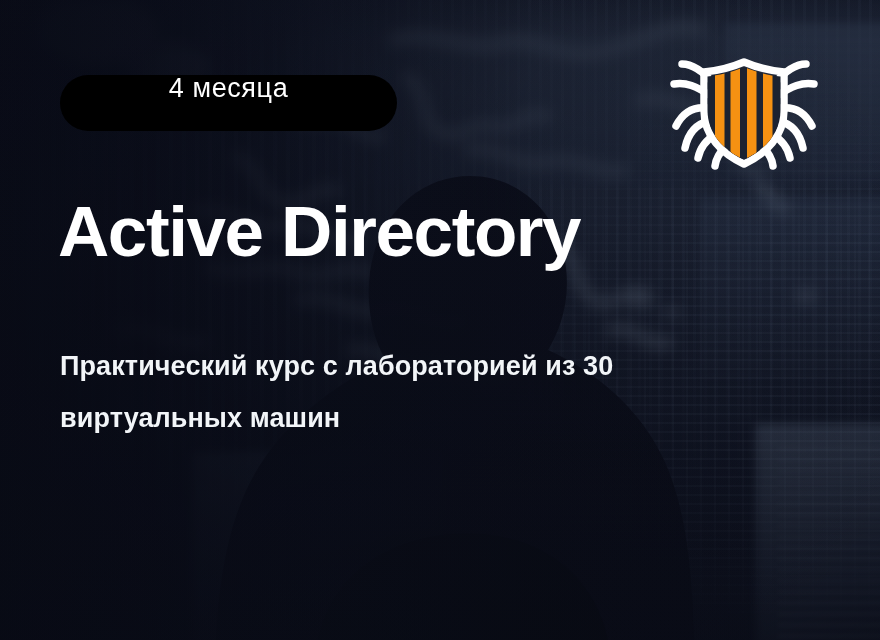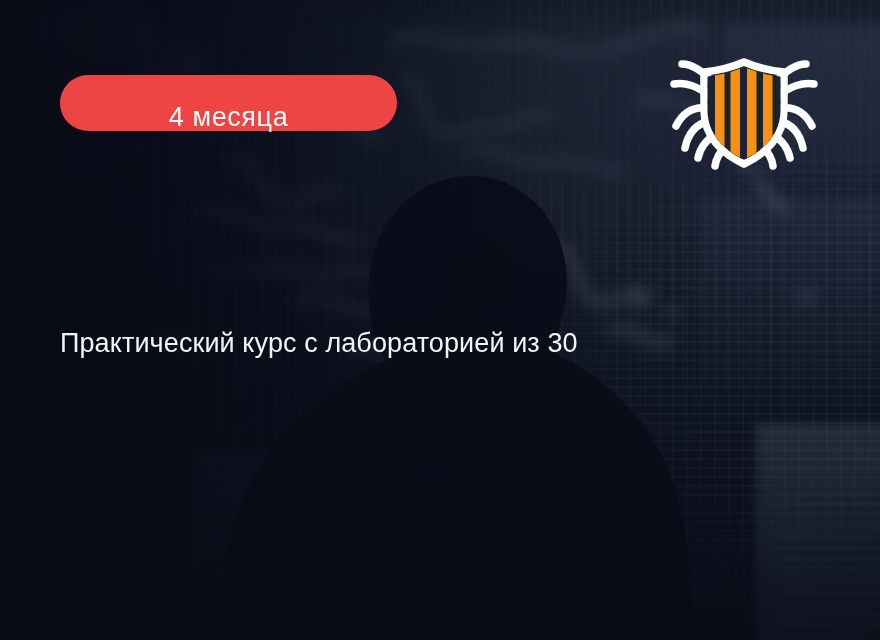--- a/index.html
+++ b/index.html
@@ -110,23 +110,23 @@
   }
 
   
   .content { position: absolute; inset: 0; }
 
   .badge {
     position: absolute;
     left: 60px; top: 75px;
     width: 337px; height: 56px;
     border-radius: 28px;
-    background: #ef4444;
+    background: #000000;
     display: flex;
-    align-items: flex-end;
+    align-items: flex-start;
     justify-content: center;
   }
   .badge-label {
     color: #ffffff;
     font-size: 27px;
     font-weight: 300;
     letter-spacing: .6px;
     line-height: 1;
     white-space: nowrap;
   }
@@ -138,25 +138,25 @@
     color: #ffffff;
     font-size: 71px;
     font-weight: 700;
     letter-spacing: -1.4px;
     line-height: 1;
     white-space: nowrap;
   }
 
   .subtitle {
     position: absolute;
-    left: 60px; top: 317px;
+    left: 60px; top: 340px;
     width: 740px;
     color: #f2f5f8;
     font-size: 27px;
-    font-weight: 400;
+    font-weight: 700;
     line-height: 52px;
     letter-spacing: .1px;
   }
   .subtitle .line { display:block; white-space: nowrap; }
 
   .logo {
     position: absolute;
     left: 668px; top: 48px;
     width: 152px; height: 122px;
   }
@@ -225,23 +225,25 @@
 
   <div class="bg-layer bg-scrim"></div>
   <div class="bg-layer bg-scrim2"></div>
 
   <div class="content">
 
     <div class="badge">
       <span class="badge-label">4 месяца</span>
     </div>
 
+    <h1 class="title">Active Directory</h1>
 
     <div class="subtitle">
       <span class="line">Практический курс с лабораторией из 30</span>
+      <span class="line">виртуальных машин</span>
     </div>
 
     <div class="logo">
       <svg viewBox="0 0 152 122" aria-hidden="true">
 
         <g fill="none" stroke="#ffffff" stroke-width="7.5" stroke-linecap="round">
 
           <path d="M46 36 C 34 22, 24 16, 14 16"></path>
           <path d="M43 48 C 28 38, 18 34, 6 36"></path>
 

